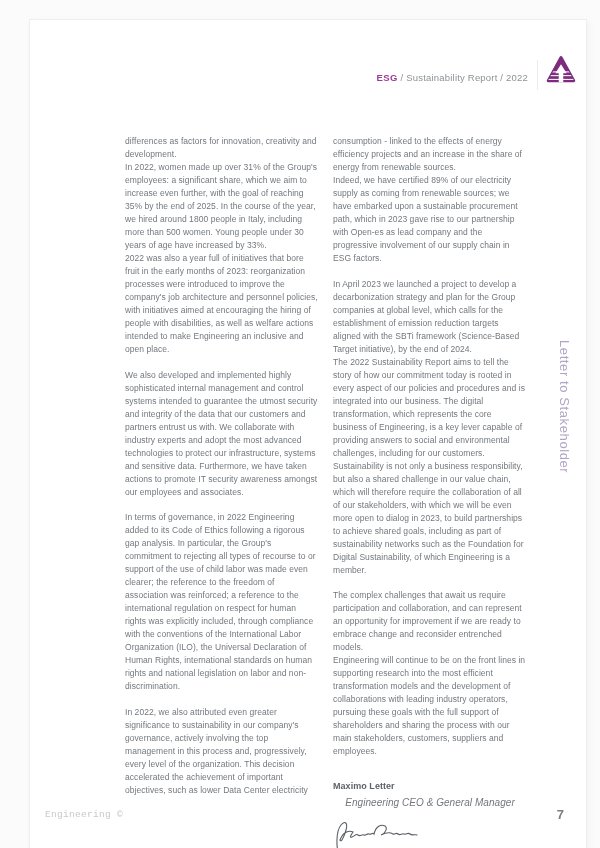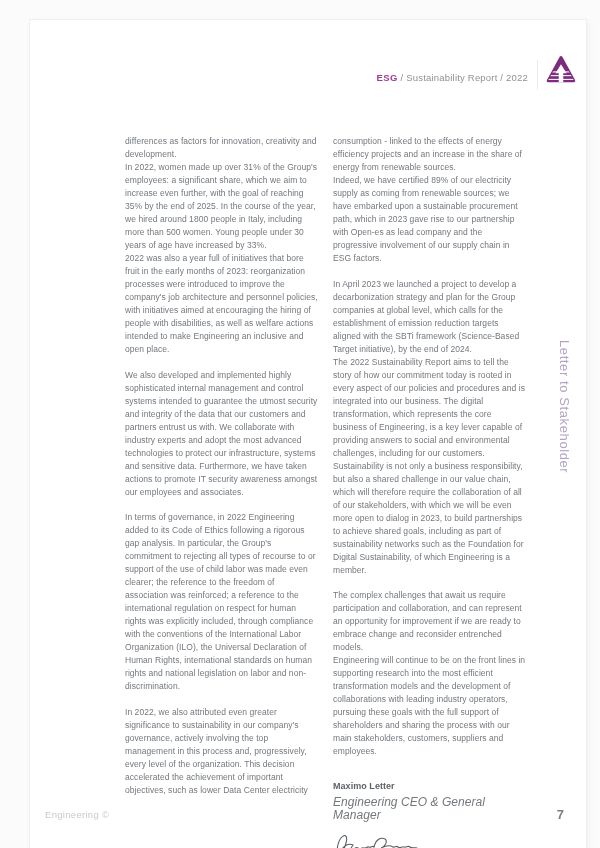--- a/index.html
+++ b/index.html
@@ -45,36 +45,37 @@
   .col-left  { left: 95px; }
   .col-right { left: 303px; }
   .para { margin: 0 0 12.5px 0; white-space: pre-line; }
   
   .signature-block { margin-top: 22px; }
   .signature-name {
     font-size: 9px; font-weight: bold; color: #5d6267;
     margin: 0 0 3px 0;
   }
   .signature-title {
-    font-size: 12px; font-style: italic; color: #73787d;
+    font-size: 10px; font-style: italic; color: #73787d;
     margin: 0 0 8px 0;
+    text-align: center;
   }
   .signature-img { display: block; }
   
   .sidebar-label {
     position: absolute; top: 320px; right: 14px;
     writing-mode: vertical-rl;
     font-size: 13px; color: #b3a4c5;
     letter-spacing: 0.6px;
     height: 170px;
   }
   
   .footer-brand {
     position: absolute; left: 15px; bottom: 38px;
-    font-size: 9.5px; color: #c7c9cb; letter-spacing: 0.3px;
+    font-size: 9.5px; color: #c7c9cb; letter-spacing: 0.3px; font-family: Liberation Mono, monospace;
   }
   .page-number {
     position: absolute; right: 22px; bottom: 36px;
     font-size: 13px; font-weight: bold; color: #7b7f83;
   }
 </style>
 </head>
 <body>
 
 <div class="page">

